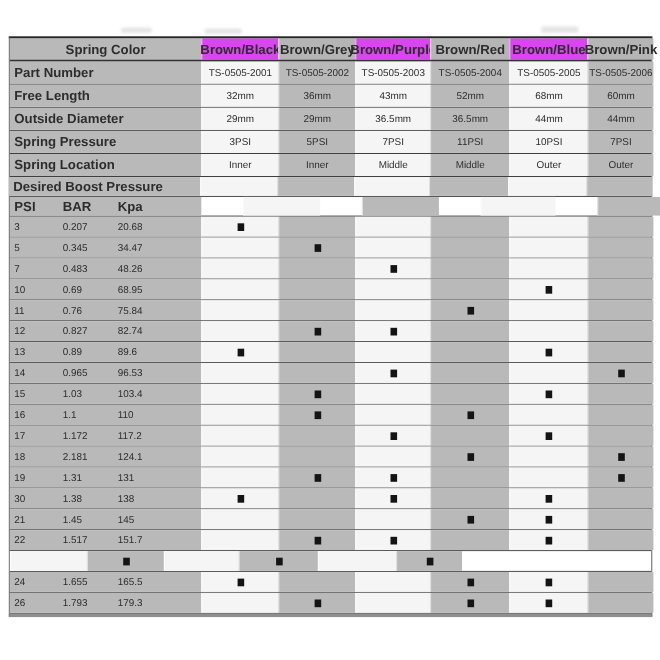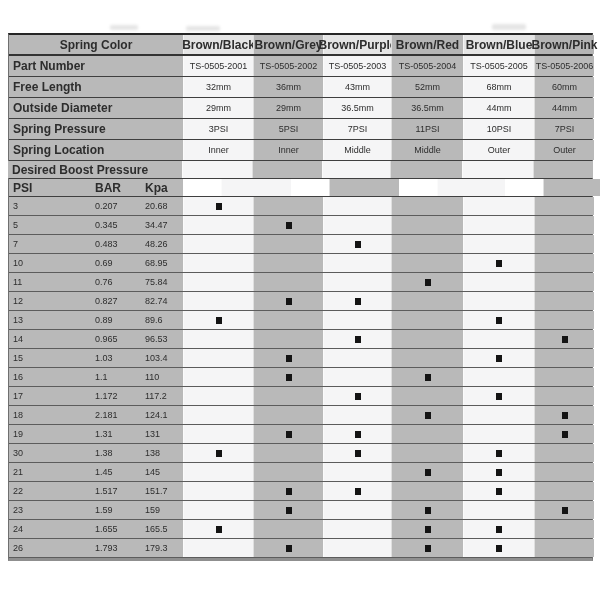--- a/index.html
+++ b/index.html
@@ -25,30 +25,30 @@
   .labelcol{width:174px;flex:0 0 174px;background:#b9b9b9;}
   .labelcol.pad{padding-left:4px;}
   .c0{width:70px;flex:0 0 70px;}
   .c1{width:70px;flex:0 0 70px;}
   .c2{width:68px;flex:0 0 68px;}
   .c3{width:72px;flex:0 0 72px;}
   .c4{width:71px;flex:0 0 71px;}
   .c5{width:60px;flex:0 0 60px;}
   .col-light{background:#f5f5f6;}
   .col-gray{background:#b9b9b9;}
-  .row.header .col-light{background:#e5e5e5;}
+  .row.header .col-light{background:#d946ef;}
   .row.header .col-gray{background:#b5b5b5;text-align:center;}
   .center{justify-content:center;text-align:center;}
   .bold{font-weight:bold;}
   .t10{font-size:12px;}
   .t9{font-size:9px;}
   .sep{border-left:1px solid rgba(255,255,255,.55);}
   .subcols{display:flex;width:174px;flex:0 0 174px;height:100%;background:#b9b9b9;align-items:center;}
   .sub-psi{width:46px;flex:0 0 46px;padding-left:4px;box-sizing:border-box;}
-  .sub-bar{width:50px;flex:0 0 50px;padding-left:2px;box-sizing:border-box;margin-left:38px;}
+  .sub-bar{width:50px;flex:0 0 50px;padding-left:2px;box-sizing:border-box;}
   .sub-kpa{width:78px;flex:0 0 78px;padding-left:2px;box-sizing:border-box;}
   .marker{width:6px;height:7px;display:inline-block;}
 </style>
 </head>
 <body>
 
 <div class="smudge" style="left:110px;top:25px;width:28px;height:5px;"></div>
 <div class="smudge" style="left:186px;top:26px;width:34px;height:5px;"></div>
 <div class="smudge" style="left:492px;top:24px;width:34px;height:6px;"></div>
 
@@ -393,25 +393,20 @@
       <div class="cell c2 col-light center sep">
         <span class="marker" style="background: rgb(20, 20, 20);"></span>
       </div>
       <div class="cell c3 col-gray center sep"></div>
       <div class="cell c4 col-light center sep">
         <span class="marker" style="background: rgb(20, 20, 20);"></span>
       </div>
       <div class="cell c5 col-gray center sep"></div>
     </div>
     <div class="row data">
-      <div class="subcols">
-        <div class="sub-psi t9">23</div>
-        <div class="sub-bar t9">1.59</div>
-        <div class="sub-kpa t9">159</div>
-      </div>
       <div class="cell c0 col-light center sep"></div>
       <div class="cell c1 col-gray center sep">
         <span class="marker" style="background: rgb(20, 20, 20);"></span>
       </div>
       <div class="cell c2 col-light center sep"></div>
       <div class="cell c3 col-gray center sep">
         <span class="marker" style="background: rgb(20, 20, 20);"></span>
       </div>
       <div class="cell c4 col-light center sep"></div>
       <div class="cell c5 col-gray center sep">

